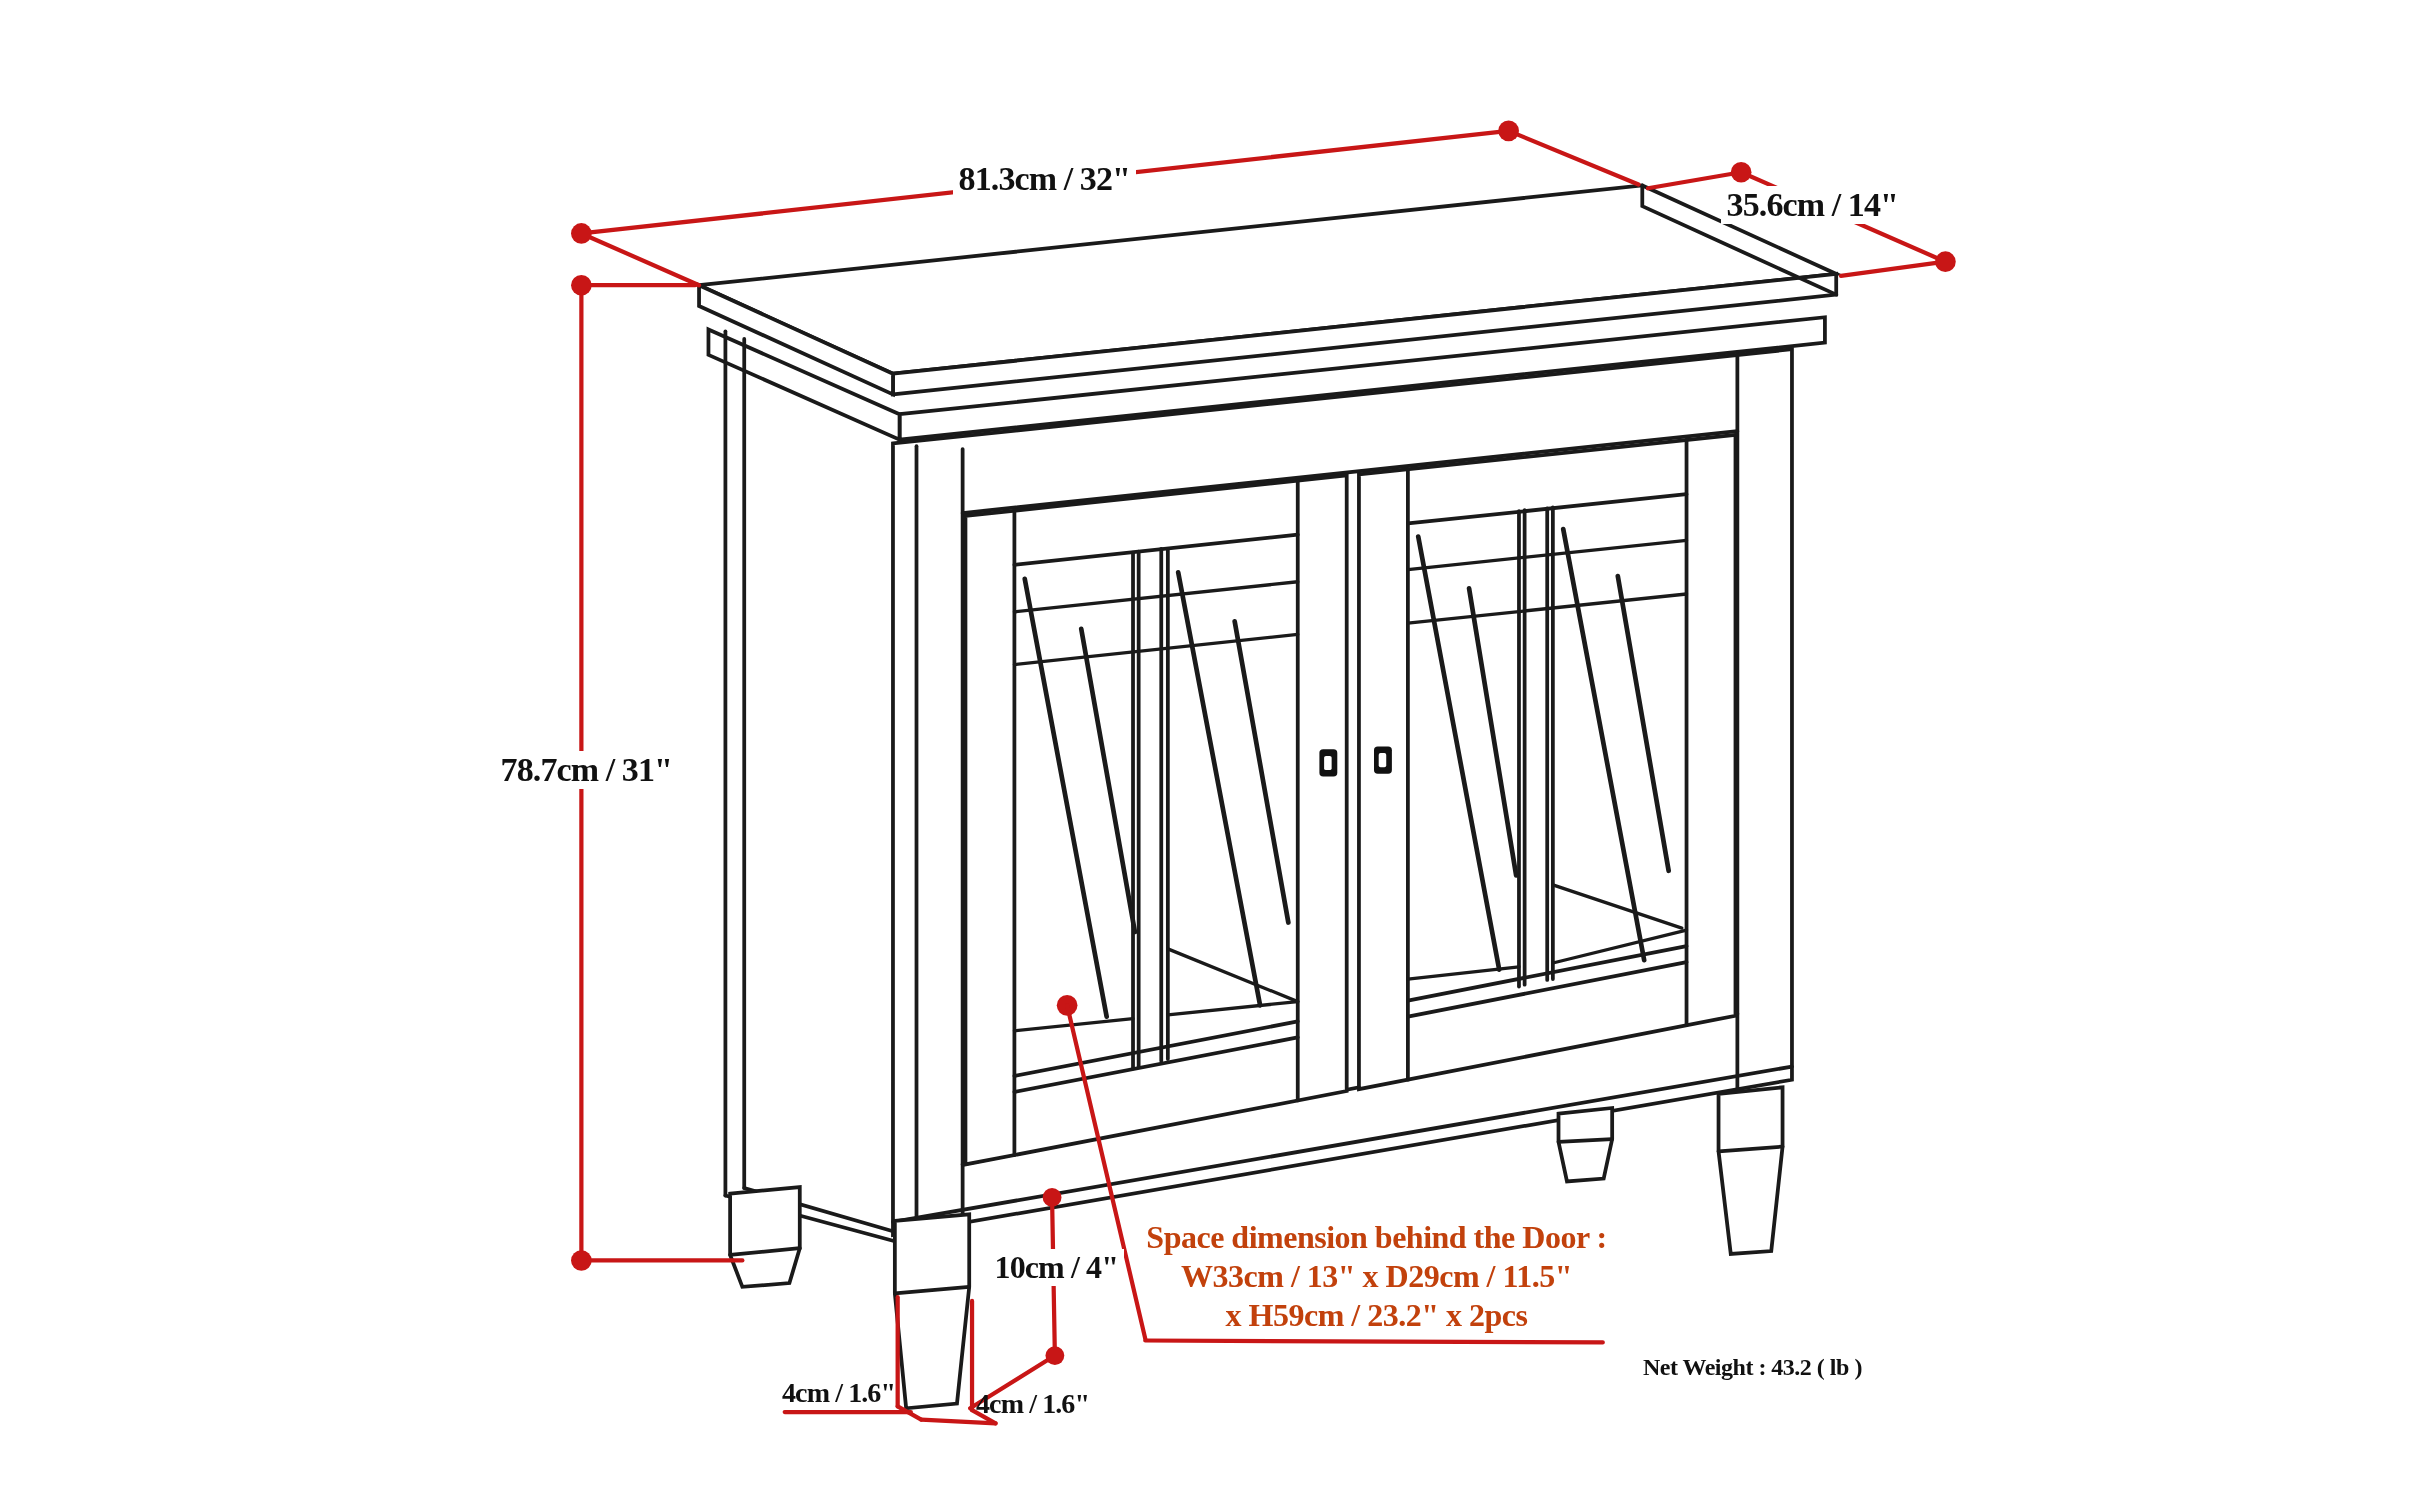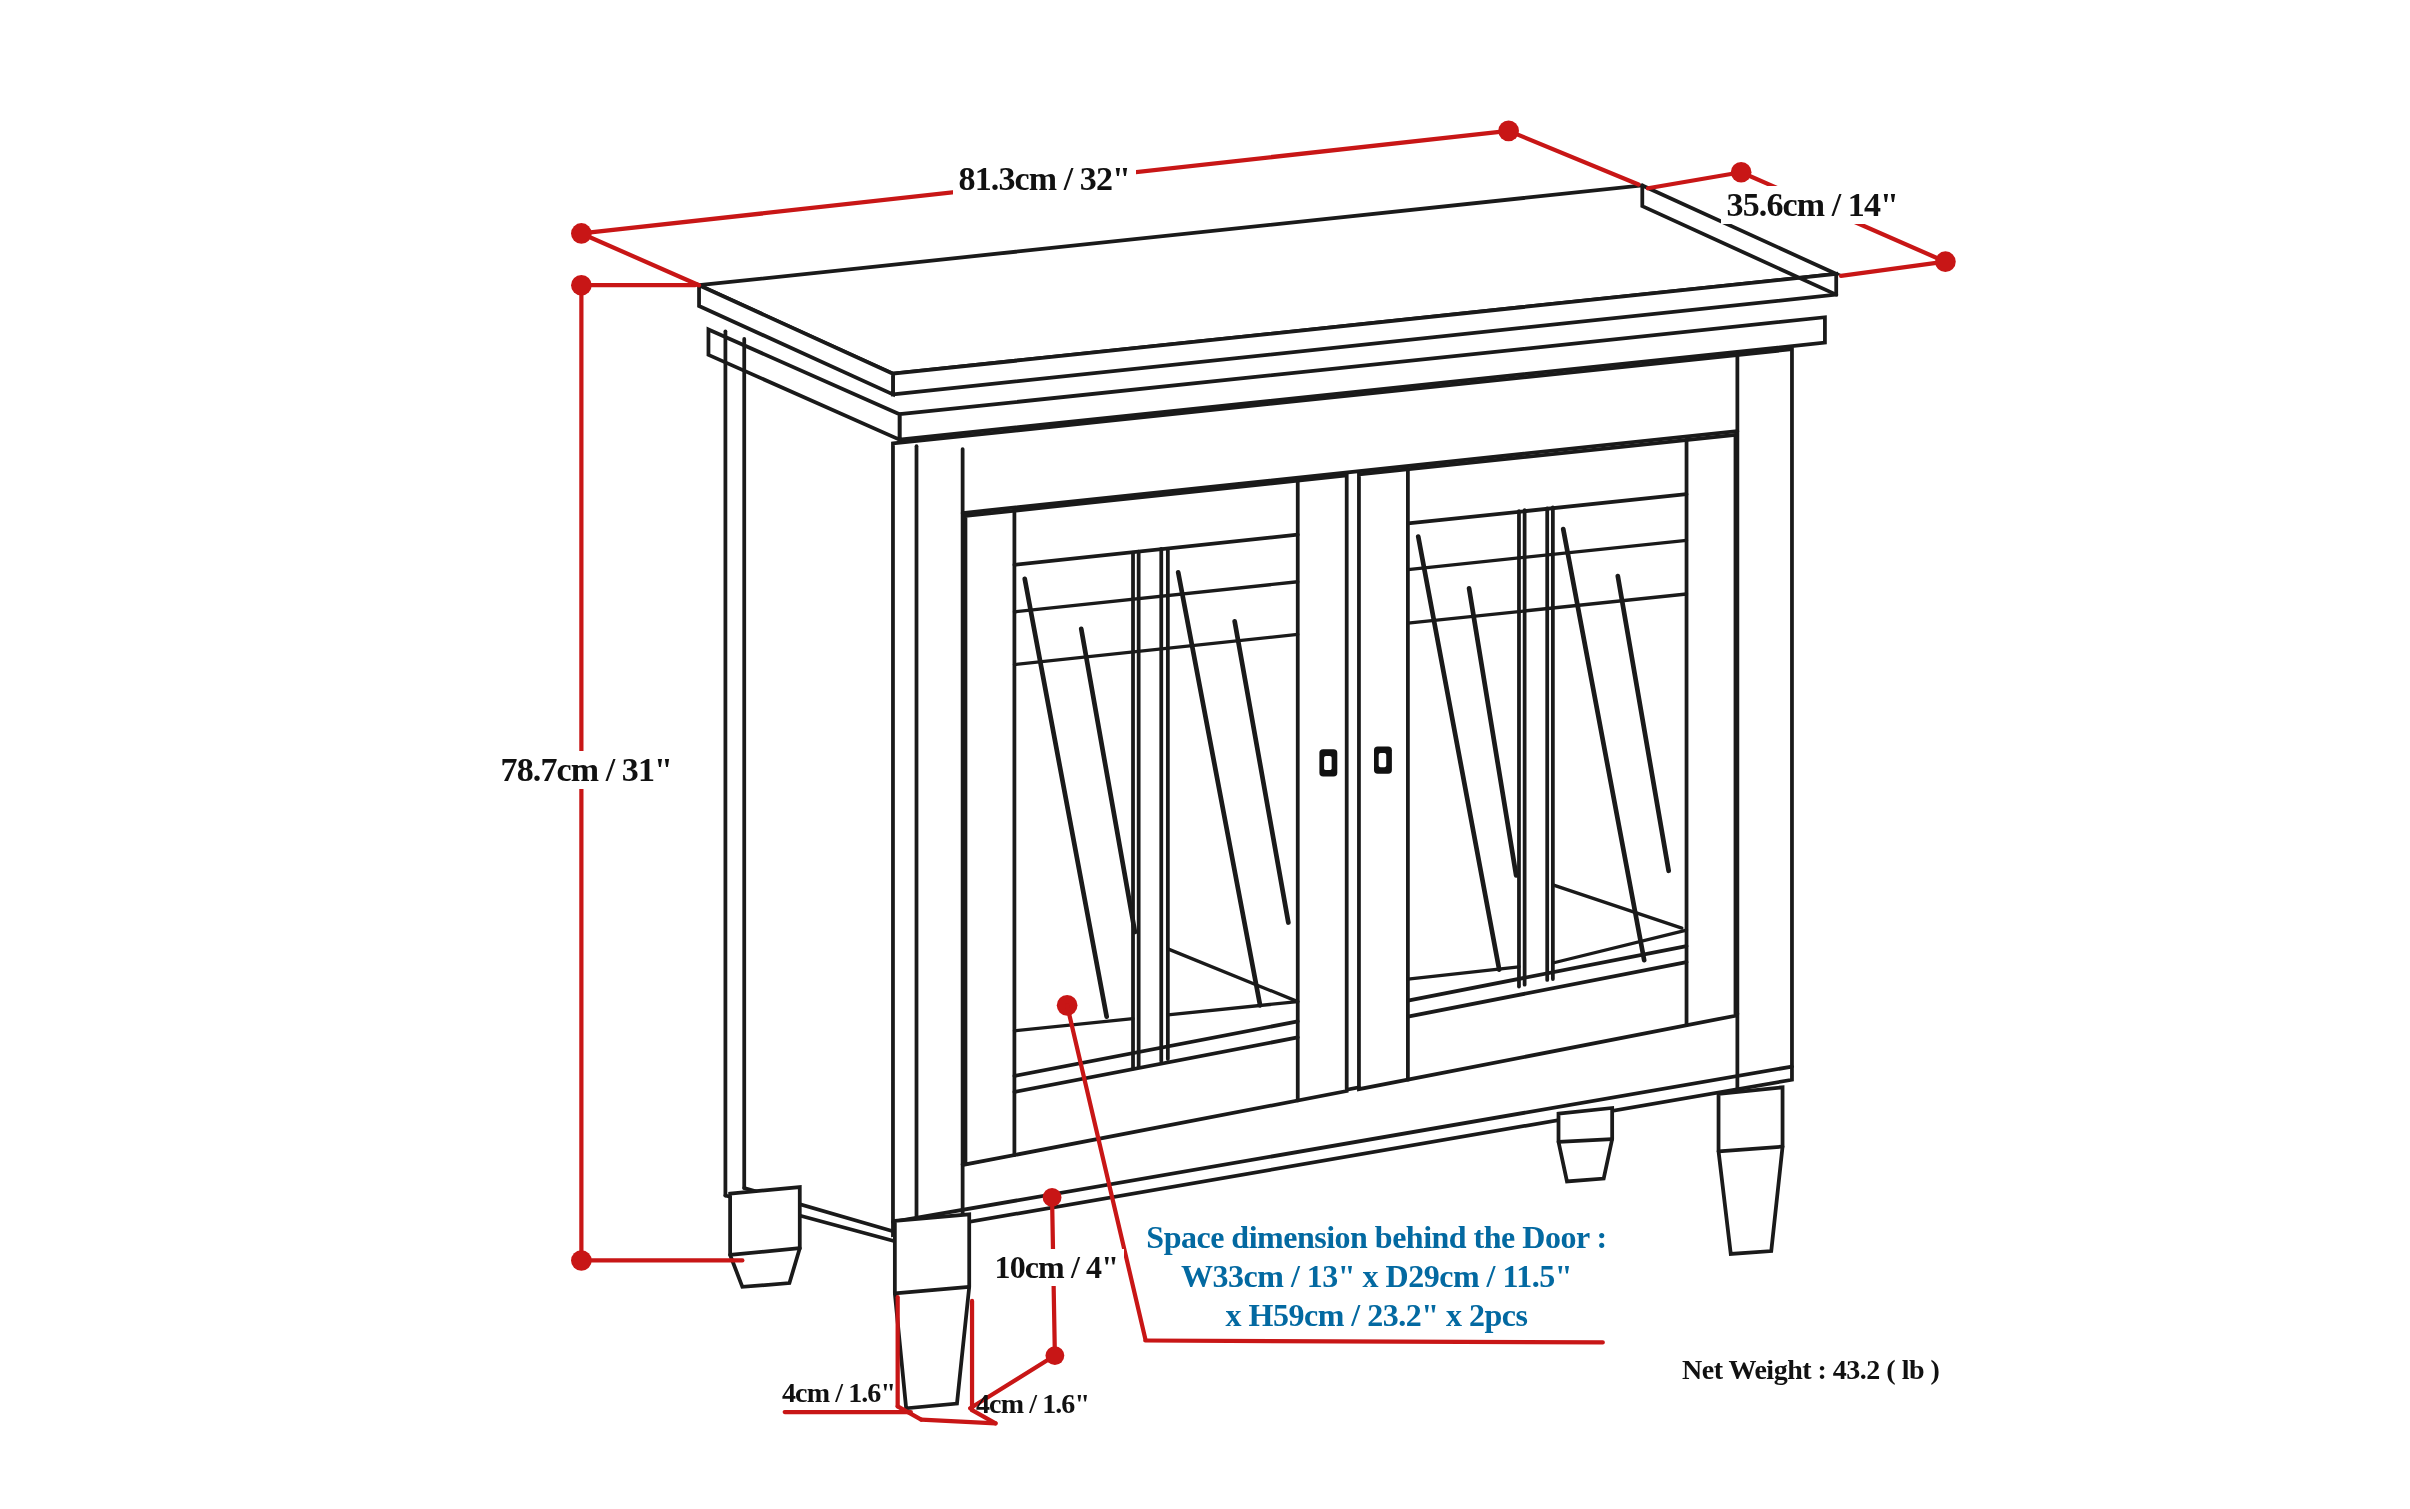--- a/index.html
+++ b/index.html
@@ -19,25 +19,25 @@
     white-space:nowrap;
     letter-spacing:-0.9px;
   }
   .on-line{background:#ffffff;padding:0 5.6px;}
   .small{font-size:28px;}
   .space-block{
     position:absolute;
     left:1073px;top:1218px;width:607px;
     text-align:center;
     font-weight:bold;font-size:32px;line-height:39px;
-    color:#0369a1;letter-spacing:-0.5px;
+    color:#c2410c;letter-spacing:-0.5px;
   }
   .net-weight{
-    position:absolute;left:1682px;top:1354px;
-    font-weight:bold;font-size:28px;color:#111;
+    position:absolute;left:1643px;top:1354px;
+    font-weight:bold;font-size:24px;color:#111;
     letter-spacing:-0.5px;
   }
 </style>
 </head>
 <body>
 
 <div id="canvas">
 
   <svg id="drawing" width="2411" height="1509" viewBox="0 0 2560 1603" fill="none" stroke="#1a1a1a" stroke-width="4" stroke-linecap="round">
 

